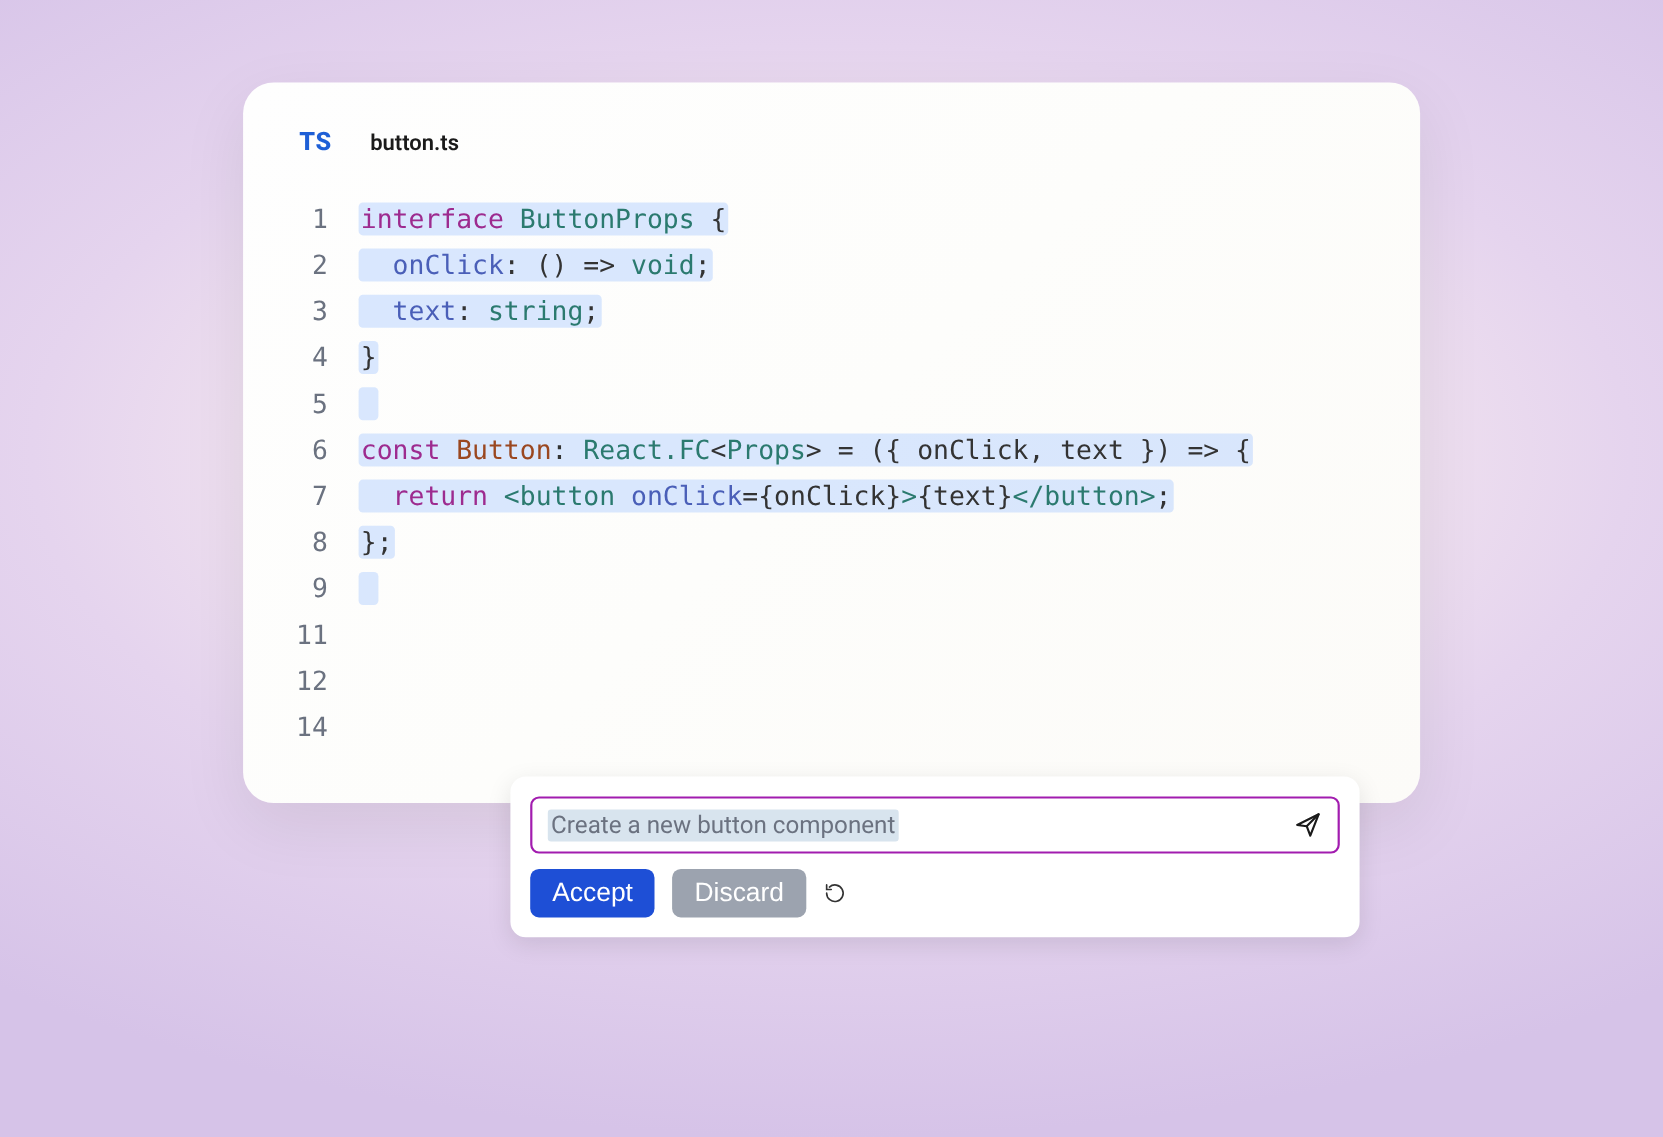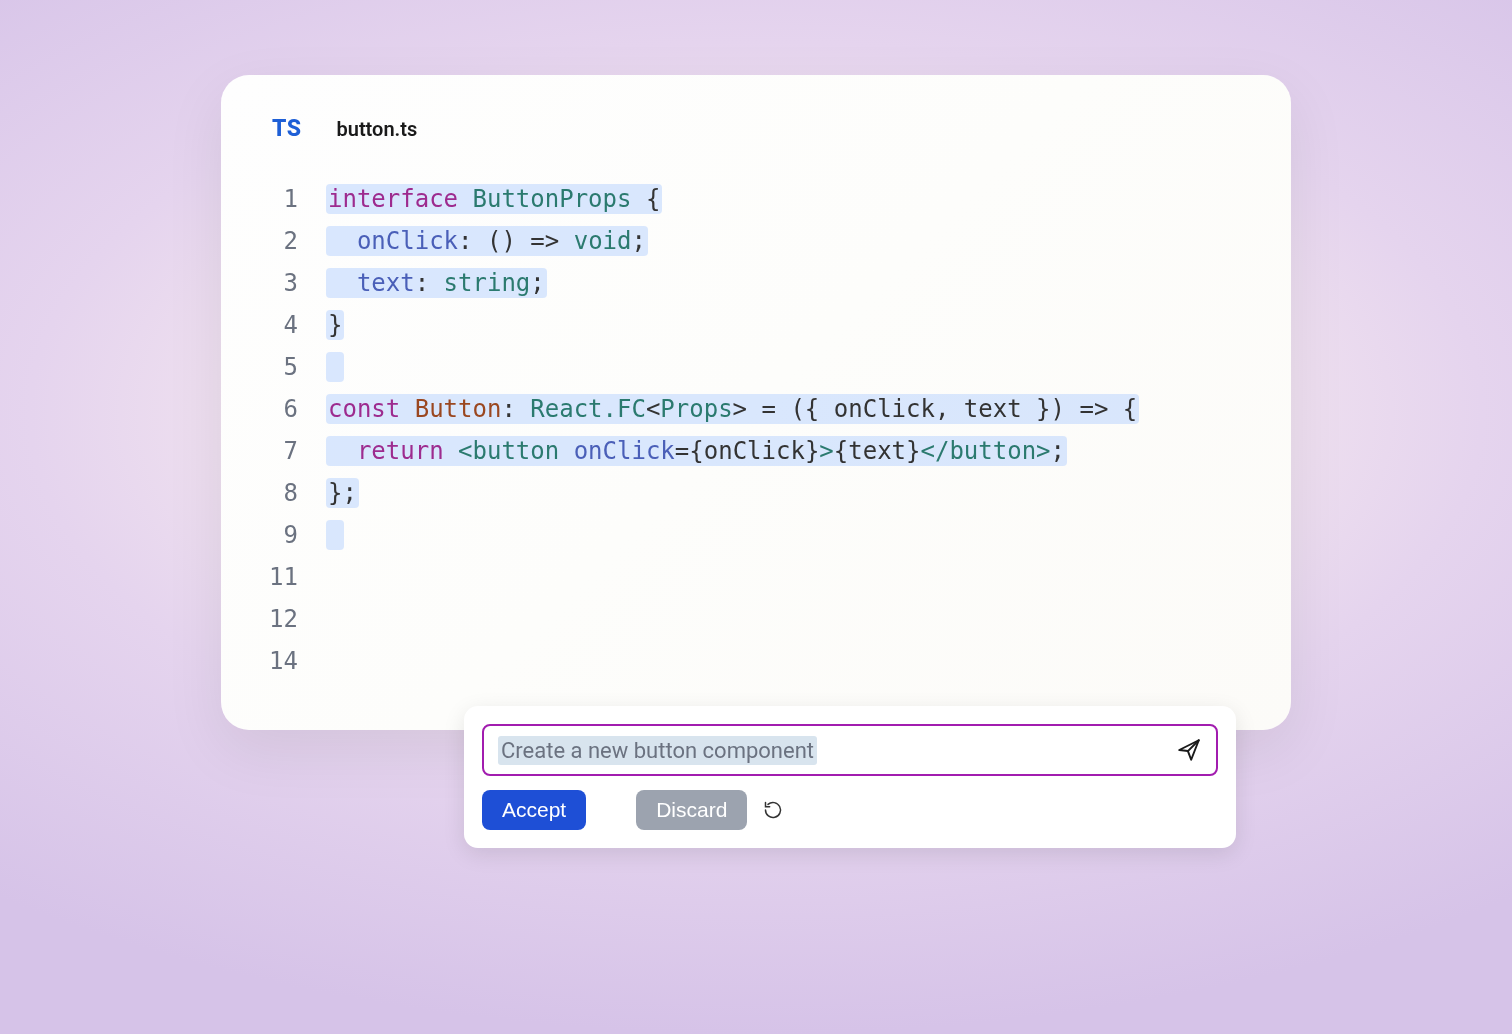--- a/index.html
+++ b/index.html
@@ -119,27 +119,27 @@
   }
   .panel-actions {
     display: flex;
     align-items: center;
     gap: 16px;
     margin-top: 14px;
   }
   .btn {
     border: none;
     border-radius: 8px;
-    font-size: 21px;
+    font-size: 24px;
     font-weight: 500;
     padding: 8px 20px;
     cursor: pointer;
   }
   .btn-accept { background: #1e4fd6; color: #fff; }
-  .btn-discard { background: #9ca3af; color: #fff; margin-left: 34px; }
+  .btn-discard { background: #9ca3af; color: #fff; }
   .refresh-btn {
     background: none;
     border: none;
     cursor: pointer;
     color: #333;
     display: flex;
     align-items: center;
   }
   
   .input-overlay {

